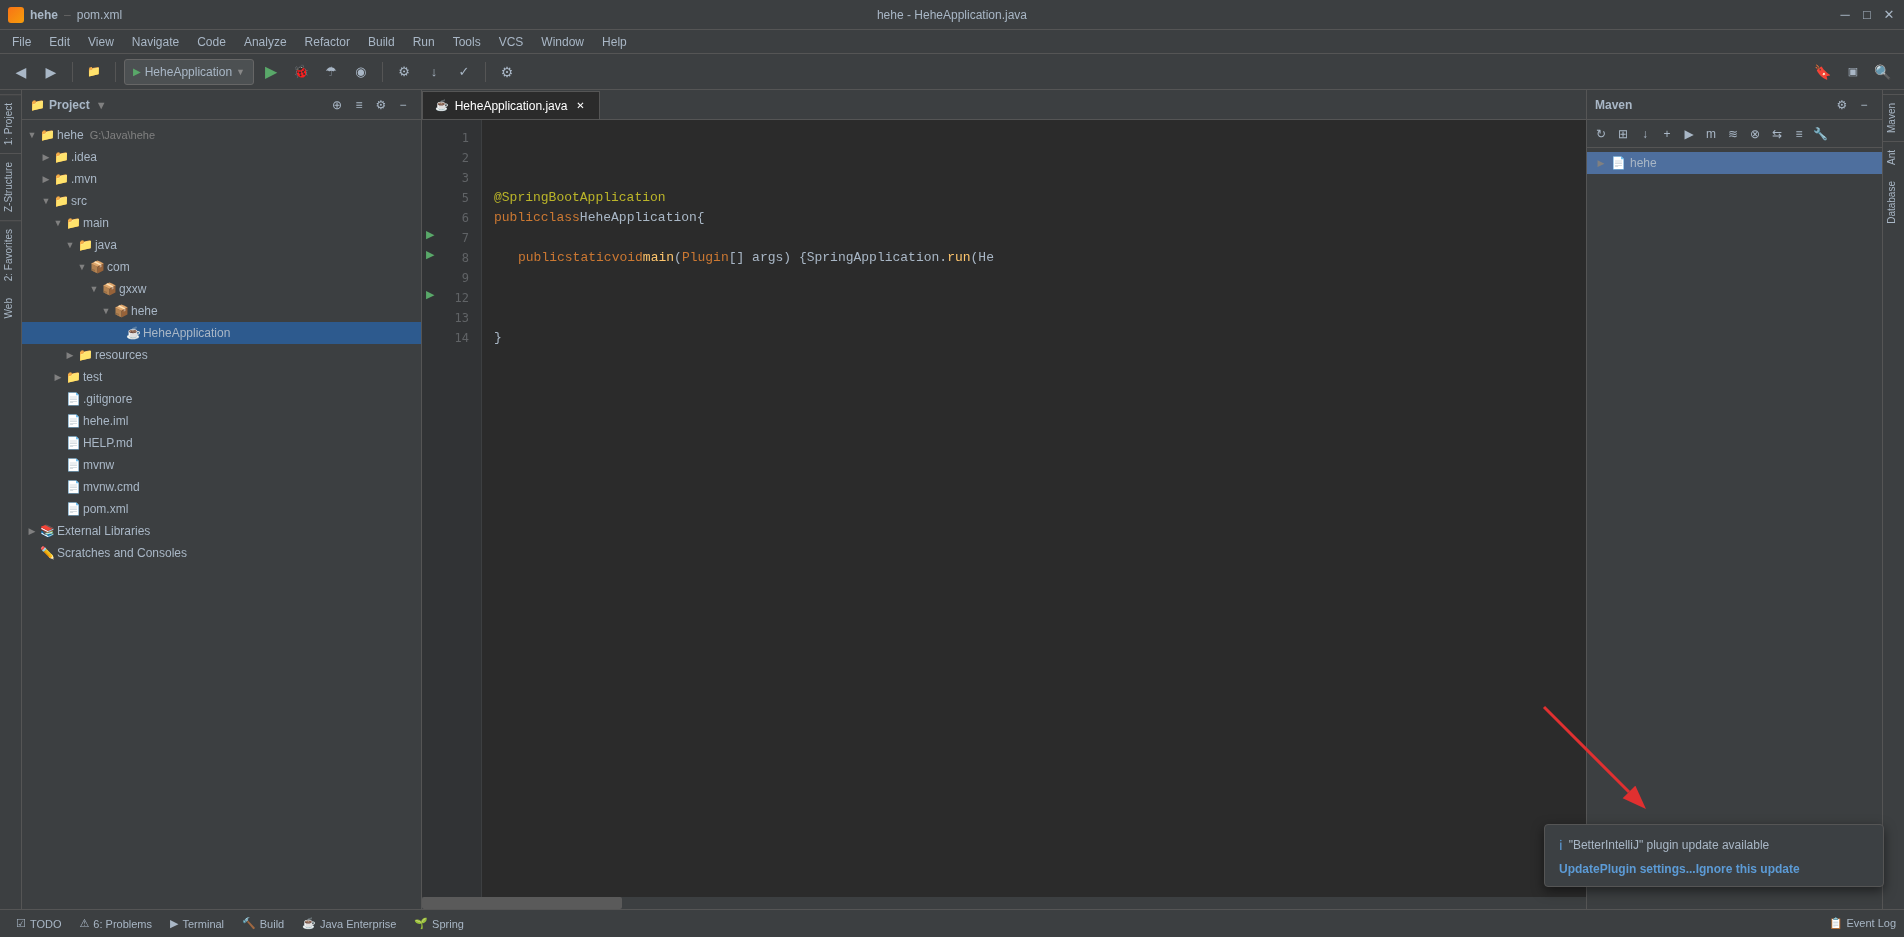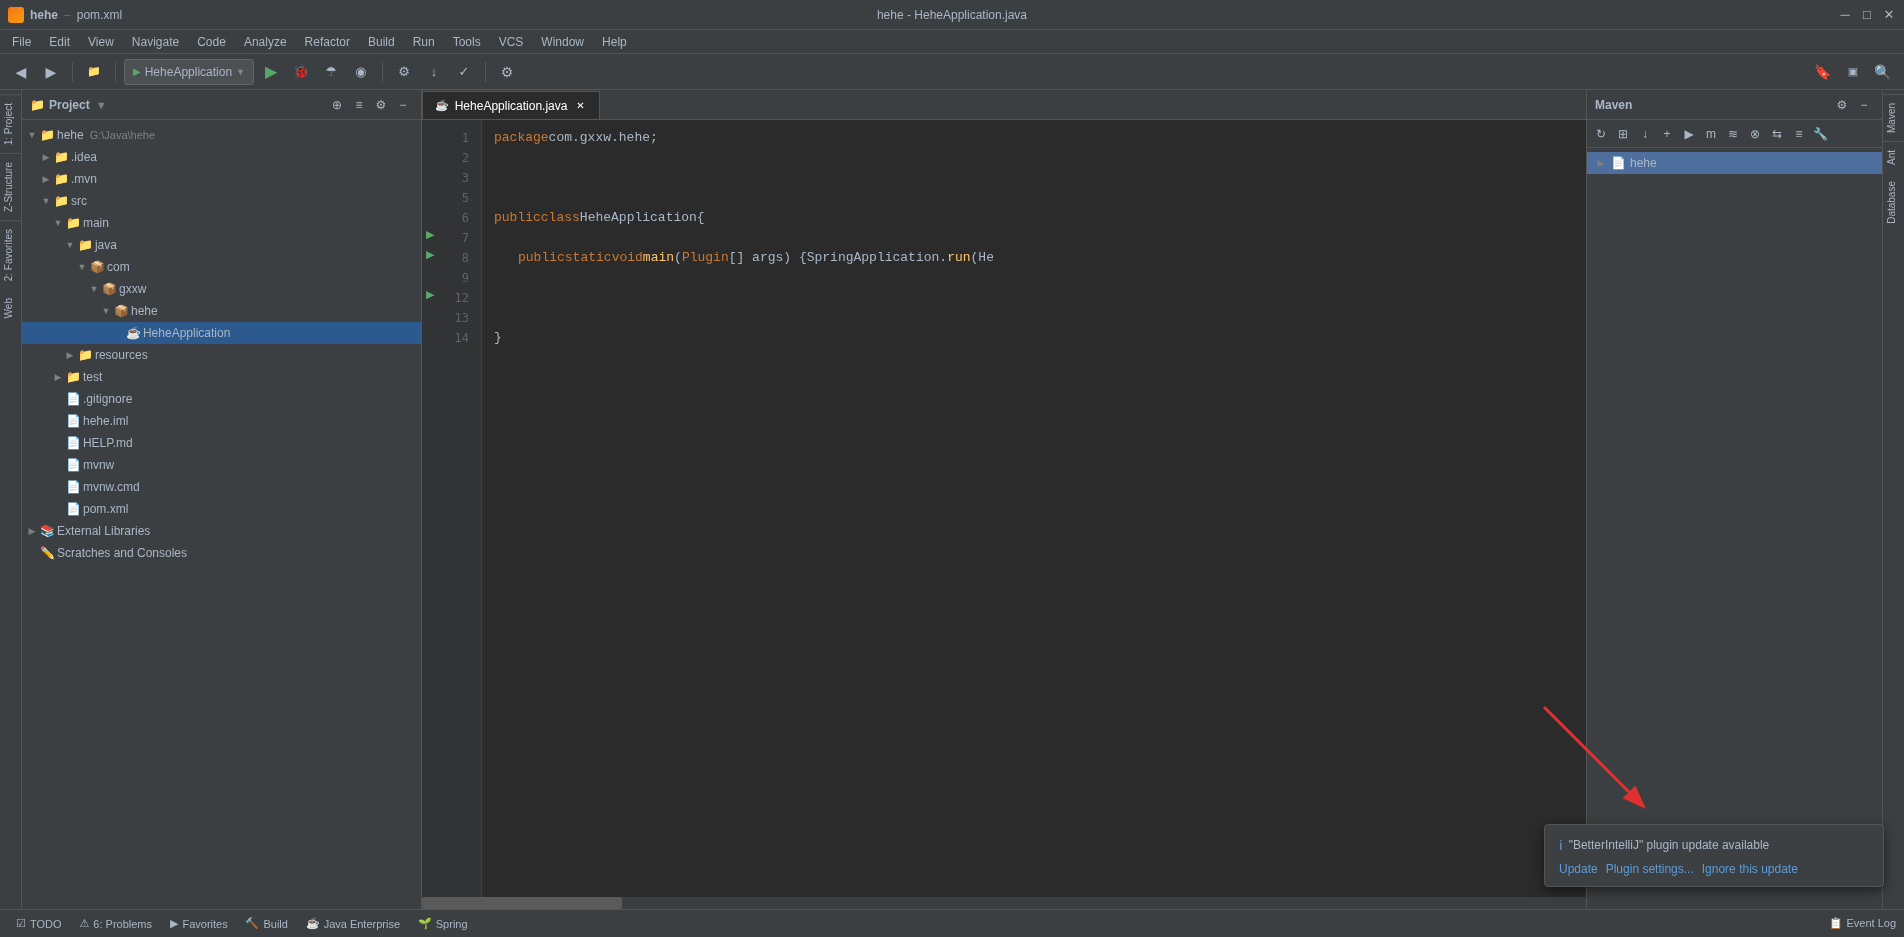--- a/index.html
+++ b/index.html
@@ -381,21 +381,21 @@
       display: flex;
       align-items: center;
       gap: 6px;
       margin-bottom: 8px;
       font-size: 12px;
       color: #a9b7c6;
     }
     .notif-icon { color: #5c9bd6; font-size: 14px; }
     .notif-actions {
       display: flex;
-      gap: 8px;
+      font-weight: bold;
     }
     .notif-link {
       color: #5c9bd6;
       cursor: pointer;
       font-size: 12px;
       text-decoration: none;
     }
 
     
     .red-arrow {
@@ -685,32 +685,31 @@
         <div>9</div>
         <div></div>
         <div></div>
         <div>12</div>
         <div>13</div>
         <div>14</div>
       </div>
 
       <div class="code-content">
 
+
+        <div class="code-line">&nbsp;</div>
+
+
+        <div class="code-line">&nbsp;</div>
+
+        <div class="code-line">&nbsp;</div>
+
         <div class="code-line">
-          <span class="kw">package </span>
-          <span>com.gxxw.hehe;</span>
+          <span style="color:#bbb529;">@SpringBootApplication</span>
         </div>
-
-        <div class="code-line">&nbsp;</div>
-
-
-        <div class="code-line">&nbsp;</div>
-
-        <div class="code-line">&nbsp;</div>
-
 
         <div class="code-line">
           <span class="kw">public </span>
           <span class="kw">class </span>
           <span style="color:#a9b7c6;">HeheApplication </span>
           <span>{</span>
         </div>
 
         <div class="code-line">&nbsp;</div>
 
@@ -791,21 +790,21 @@
     <div class="bottom-tab">
       <span>☑</span>
       <span>TODO</span>
     </div>
     <div class="bottom-tab">
       <span>⚠</span>
       <span>6: Problems</span>
     </div>
     <div class="bottom-tab">
       <span>▶</span>
-      <span>Favorites</span>
+      <span>Terminal</span>
     </div>
     <div class="bottom-tab">
       <span>🔨</span>
       <span>Build</span>
     </div>
     <div class="bottom-tab">
       <span>☕</span>
       <span>Java Enterprise</span>
     </div>
     <div class="bottom-tab">

